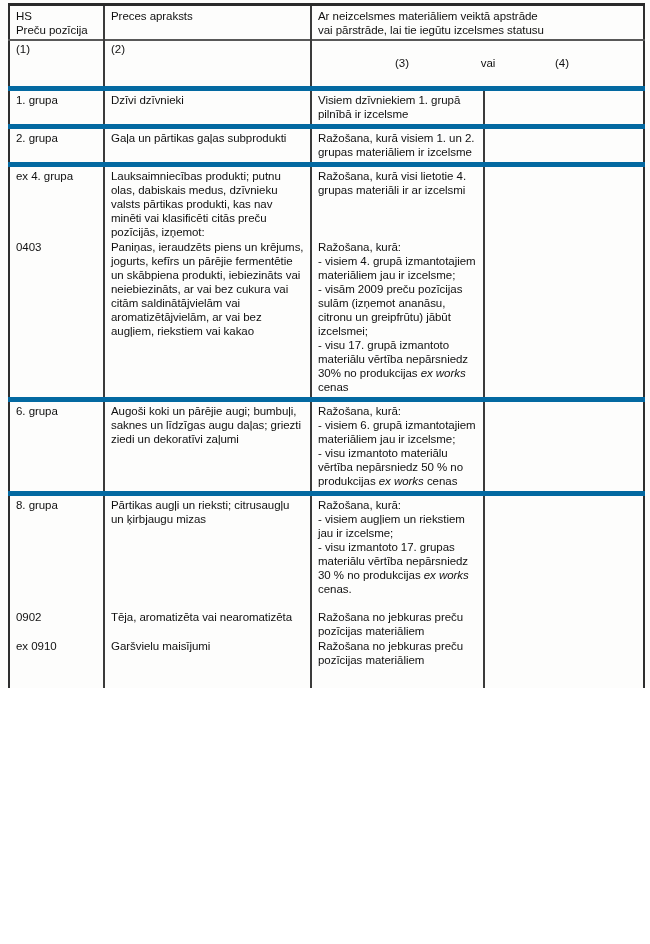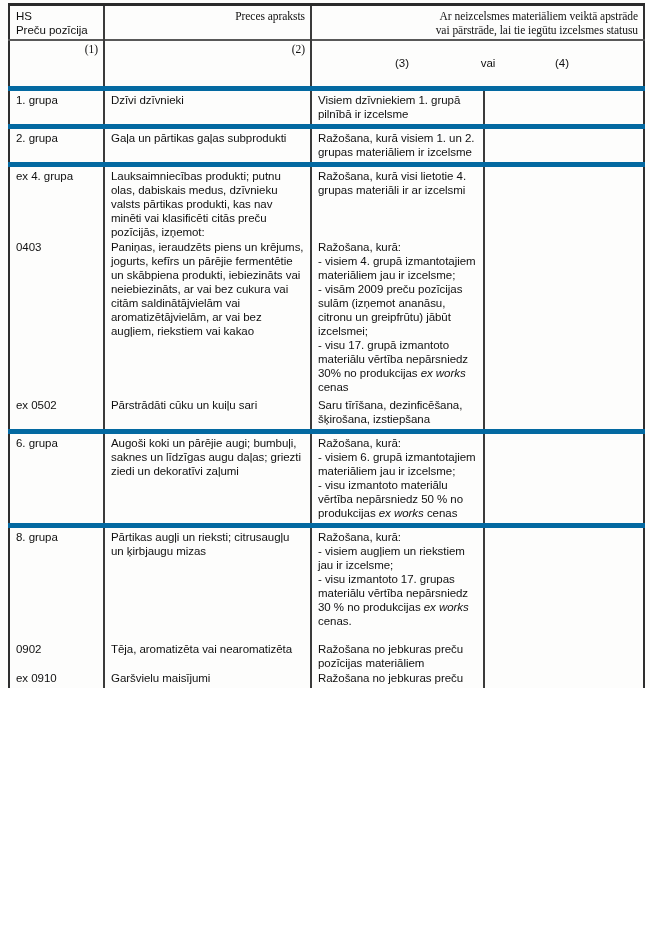--- a/index.html
+++ b/index.html
@@ -36,21 +36,21 @@
     font-size: 11.5px;
     line-height: 14px;
     letter-spacing: -0.05px;
     padding: 2px 5px 1px 6px;
     border-left: 2px solid #3b3b3b;
     white-space: pre-line;
     overflow: hidden;
   }
   td:first-child { border-left: none; }
   tr.hdr-main td { padding-top: 3px; padding-bottom: 2px; }
-  tr.hdr-main td.center, td.center { text-align: right; font-family: Liberation Serif, serif; }
+  tr.hdr-main td.center, td.center { text-align: left; }
   tr.hdr-nums td {
     border-top: 2px solid #585858;
     padding-top: 1px;
     padding-bottom: 2px;
   }
   .nums34 { position: relative; height: 14px; }
   .nums34 span { position: absolute; top: 0; text-align: center; }
   .nums34 .n3 { left: 0; width: 168px; }
   .nums34 .vai { left: 146px; width: 48px; }
   .nums34 .n4 { left: 168px; right: 0; }
@@ -114,26 +114,20 @@
         </tr>
         <tr class="row-end ">
           <td>0403</td>
           <td>Paniņas, ieraudzēts piens un krējums, jogurts, kefīrs un pārējie fermentētie un skābpiena produkti, iebiezināts vai neiebiezināts, ar vai bez cukura vai citām saldinātājvielām vai aromatizētājvielām, ar vai bez augļiem, riekstiem vai kakao</td>
           <td>Ražošana, kurā:
 - visiem 4. grupā izmantotajiem materiāliem jau ir izcelsme;
 - visām 2009 preču pozīcijas sulām (izņemot ananāsu, citronu un greipfrūtu) jābūt izcelsmei;
 - visu 17. grupā izmantoto materiālu vērtība nepārsniedz 30% no produkcijas <i>ex works</i> cenas</td>
           <td></td>
         </tr>
-        <tr class="row-end ">
-          <td>ex 0502</td>
-          <td>Pārstrādāti cūku un kuiļu sari</td>
-          <td>Saru tīrīšana, dezinficēšana, šķirošana, izstiepšana</td>
-          <td></td>
-        </tr>
         <tr class="row-start row-end ">
           <td>6. grupa</td>
           <td>Augoši koki un pārējie augi; bumbuļi, saknes un līdzīgas augu daļas; griezti ziedi un dekoratīvi zaļumi</td>
           <td>Ražošana, kurā:
 - visiem 6. grupā izmantotajiem materiāliem jau ir izcelsme;
 - visu izmantoto materiālu vērtība nepārsniedz 50 % no produkcijas <i>ex works</i> cenas</td>
           <td></td>
         </tr>
         <tr class="row-start row-end ">
           <td>8. grupa</td>

